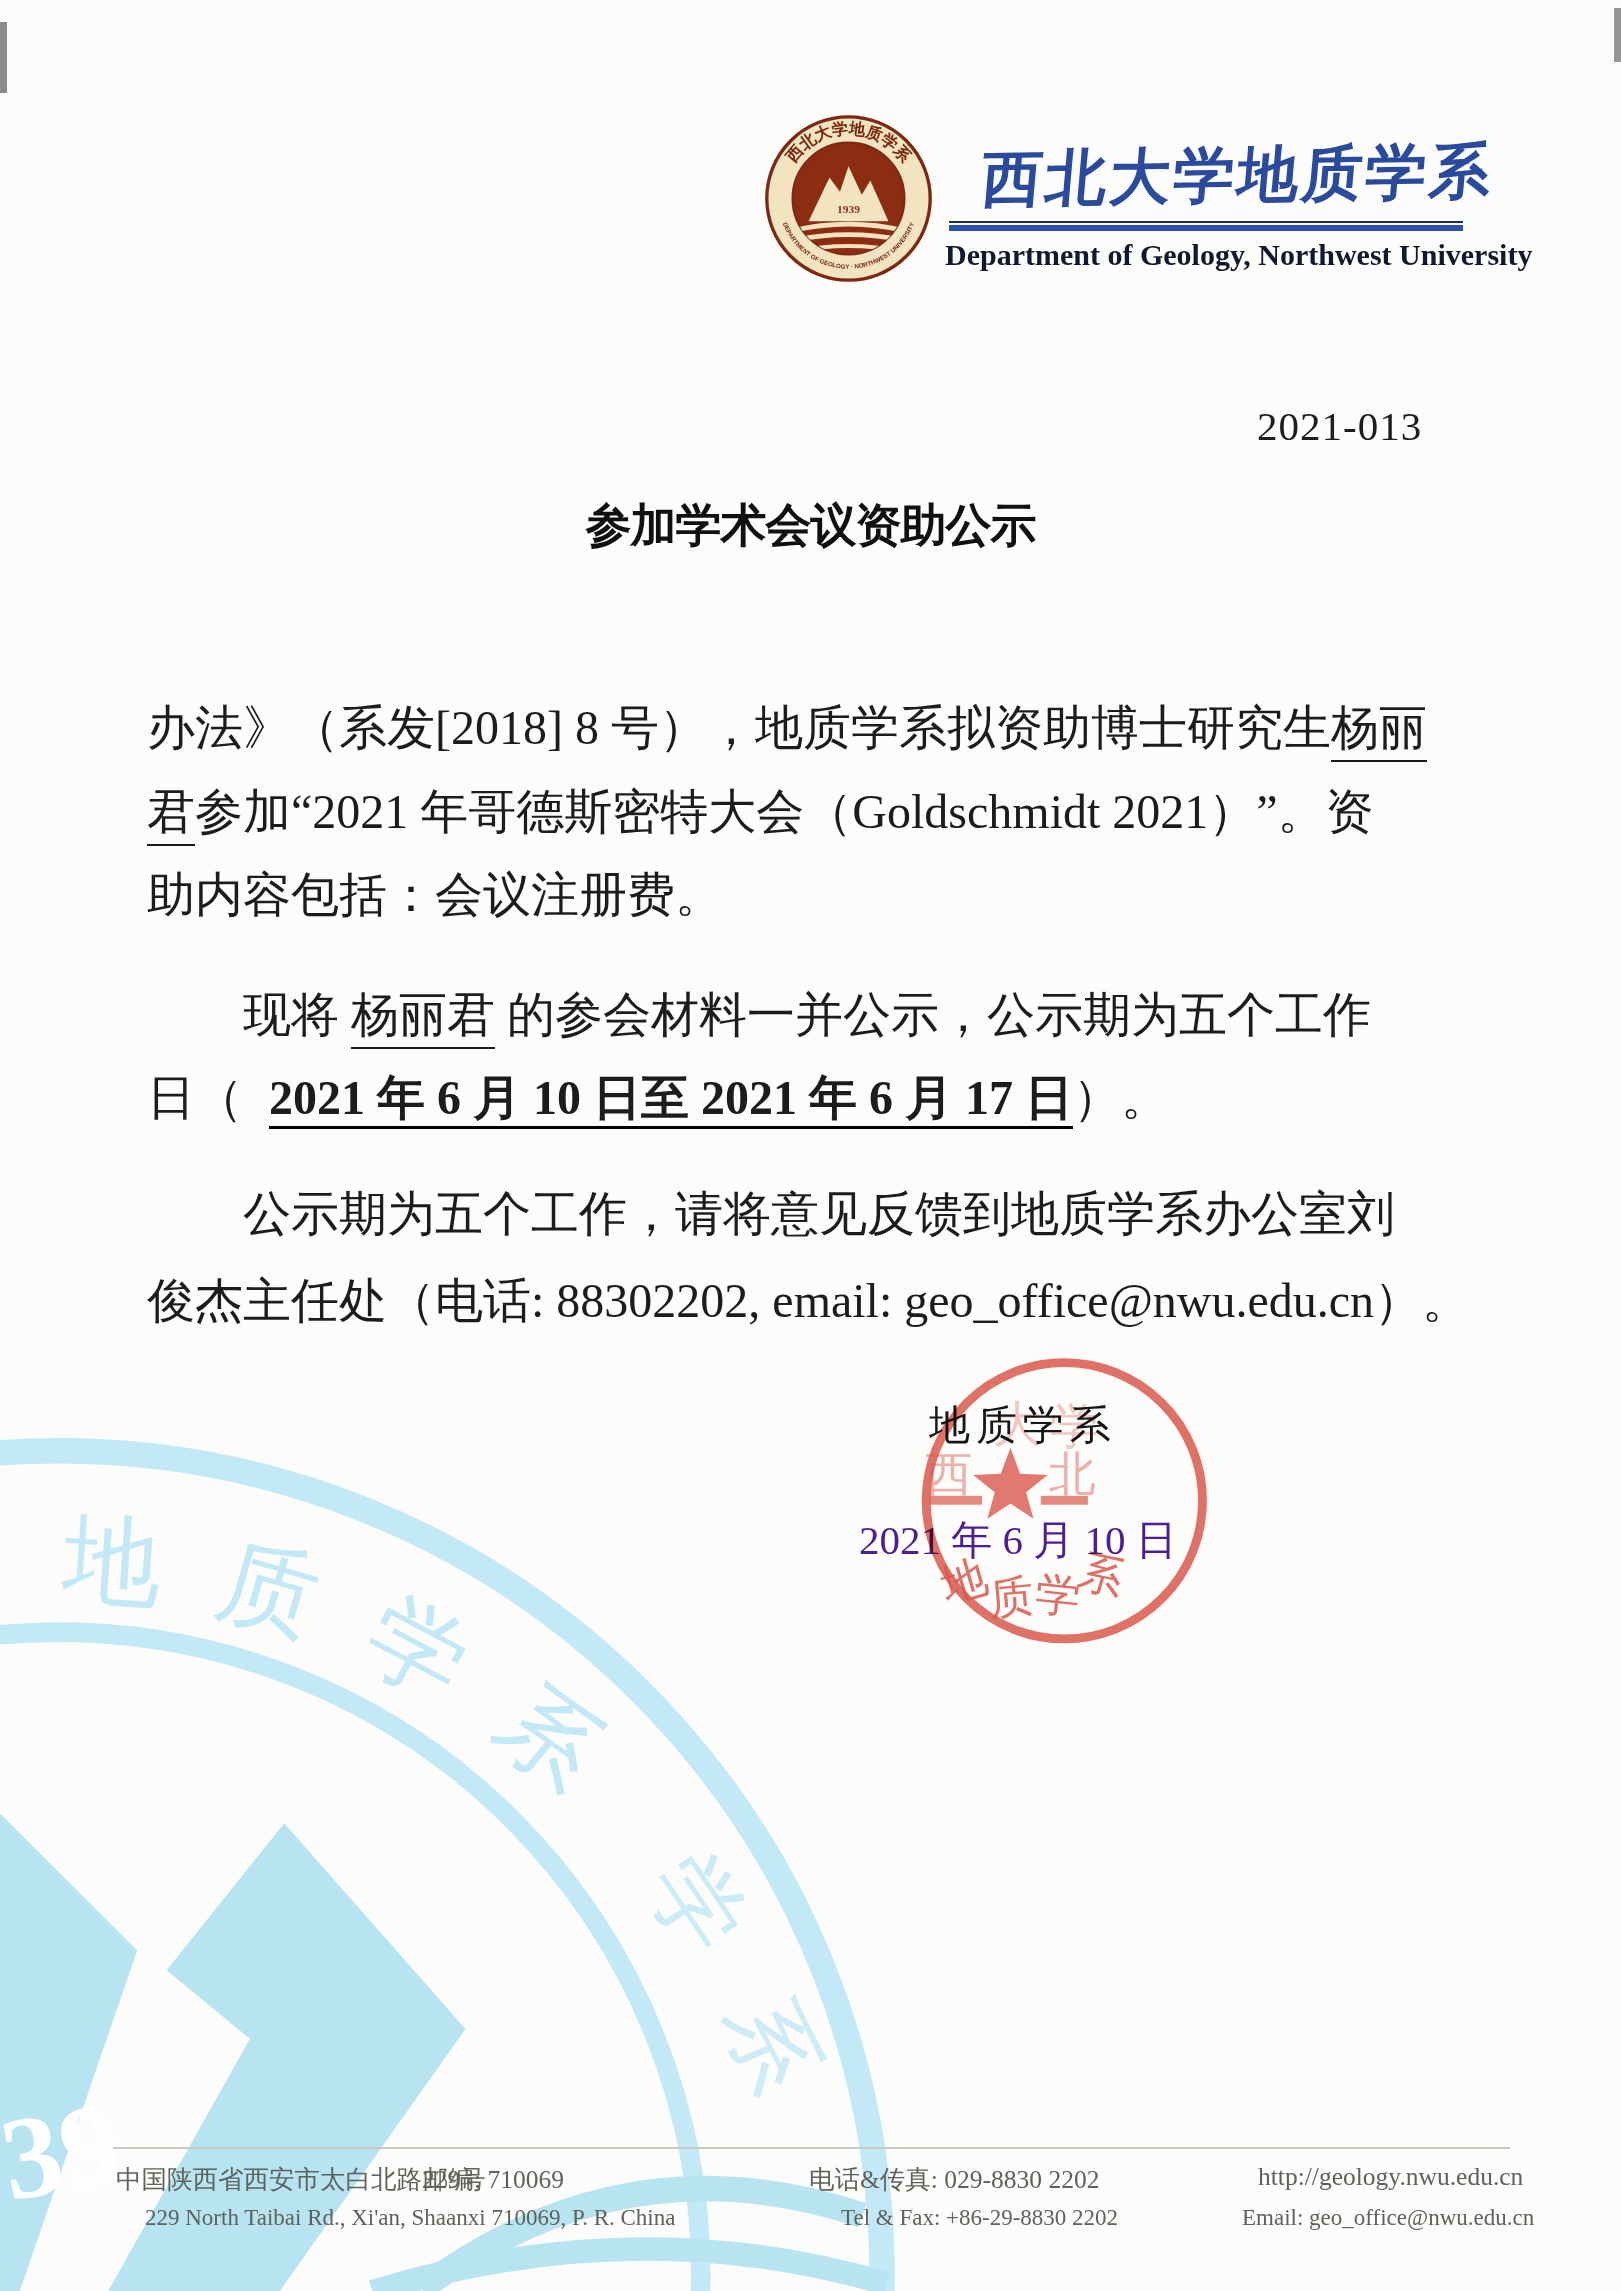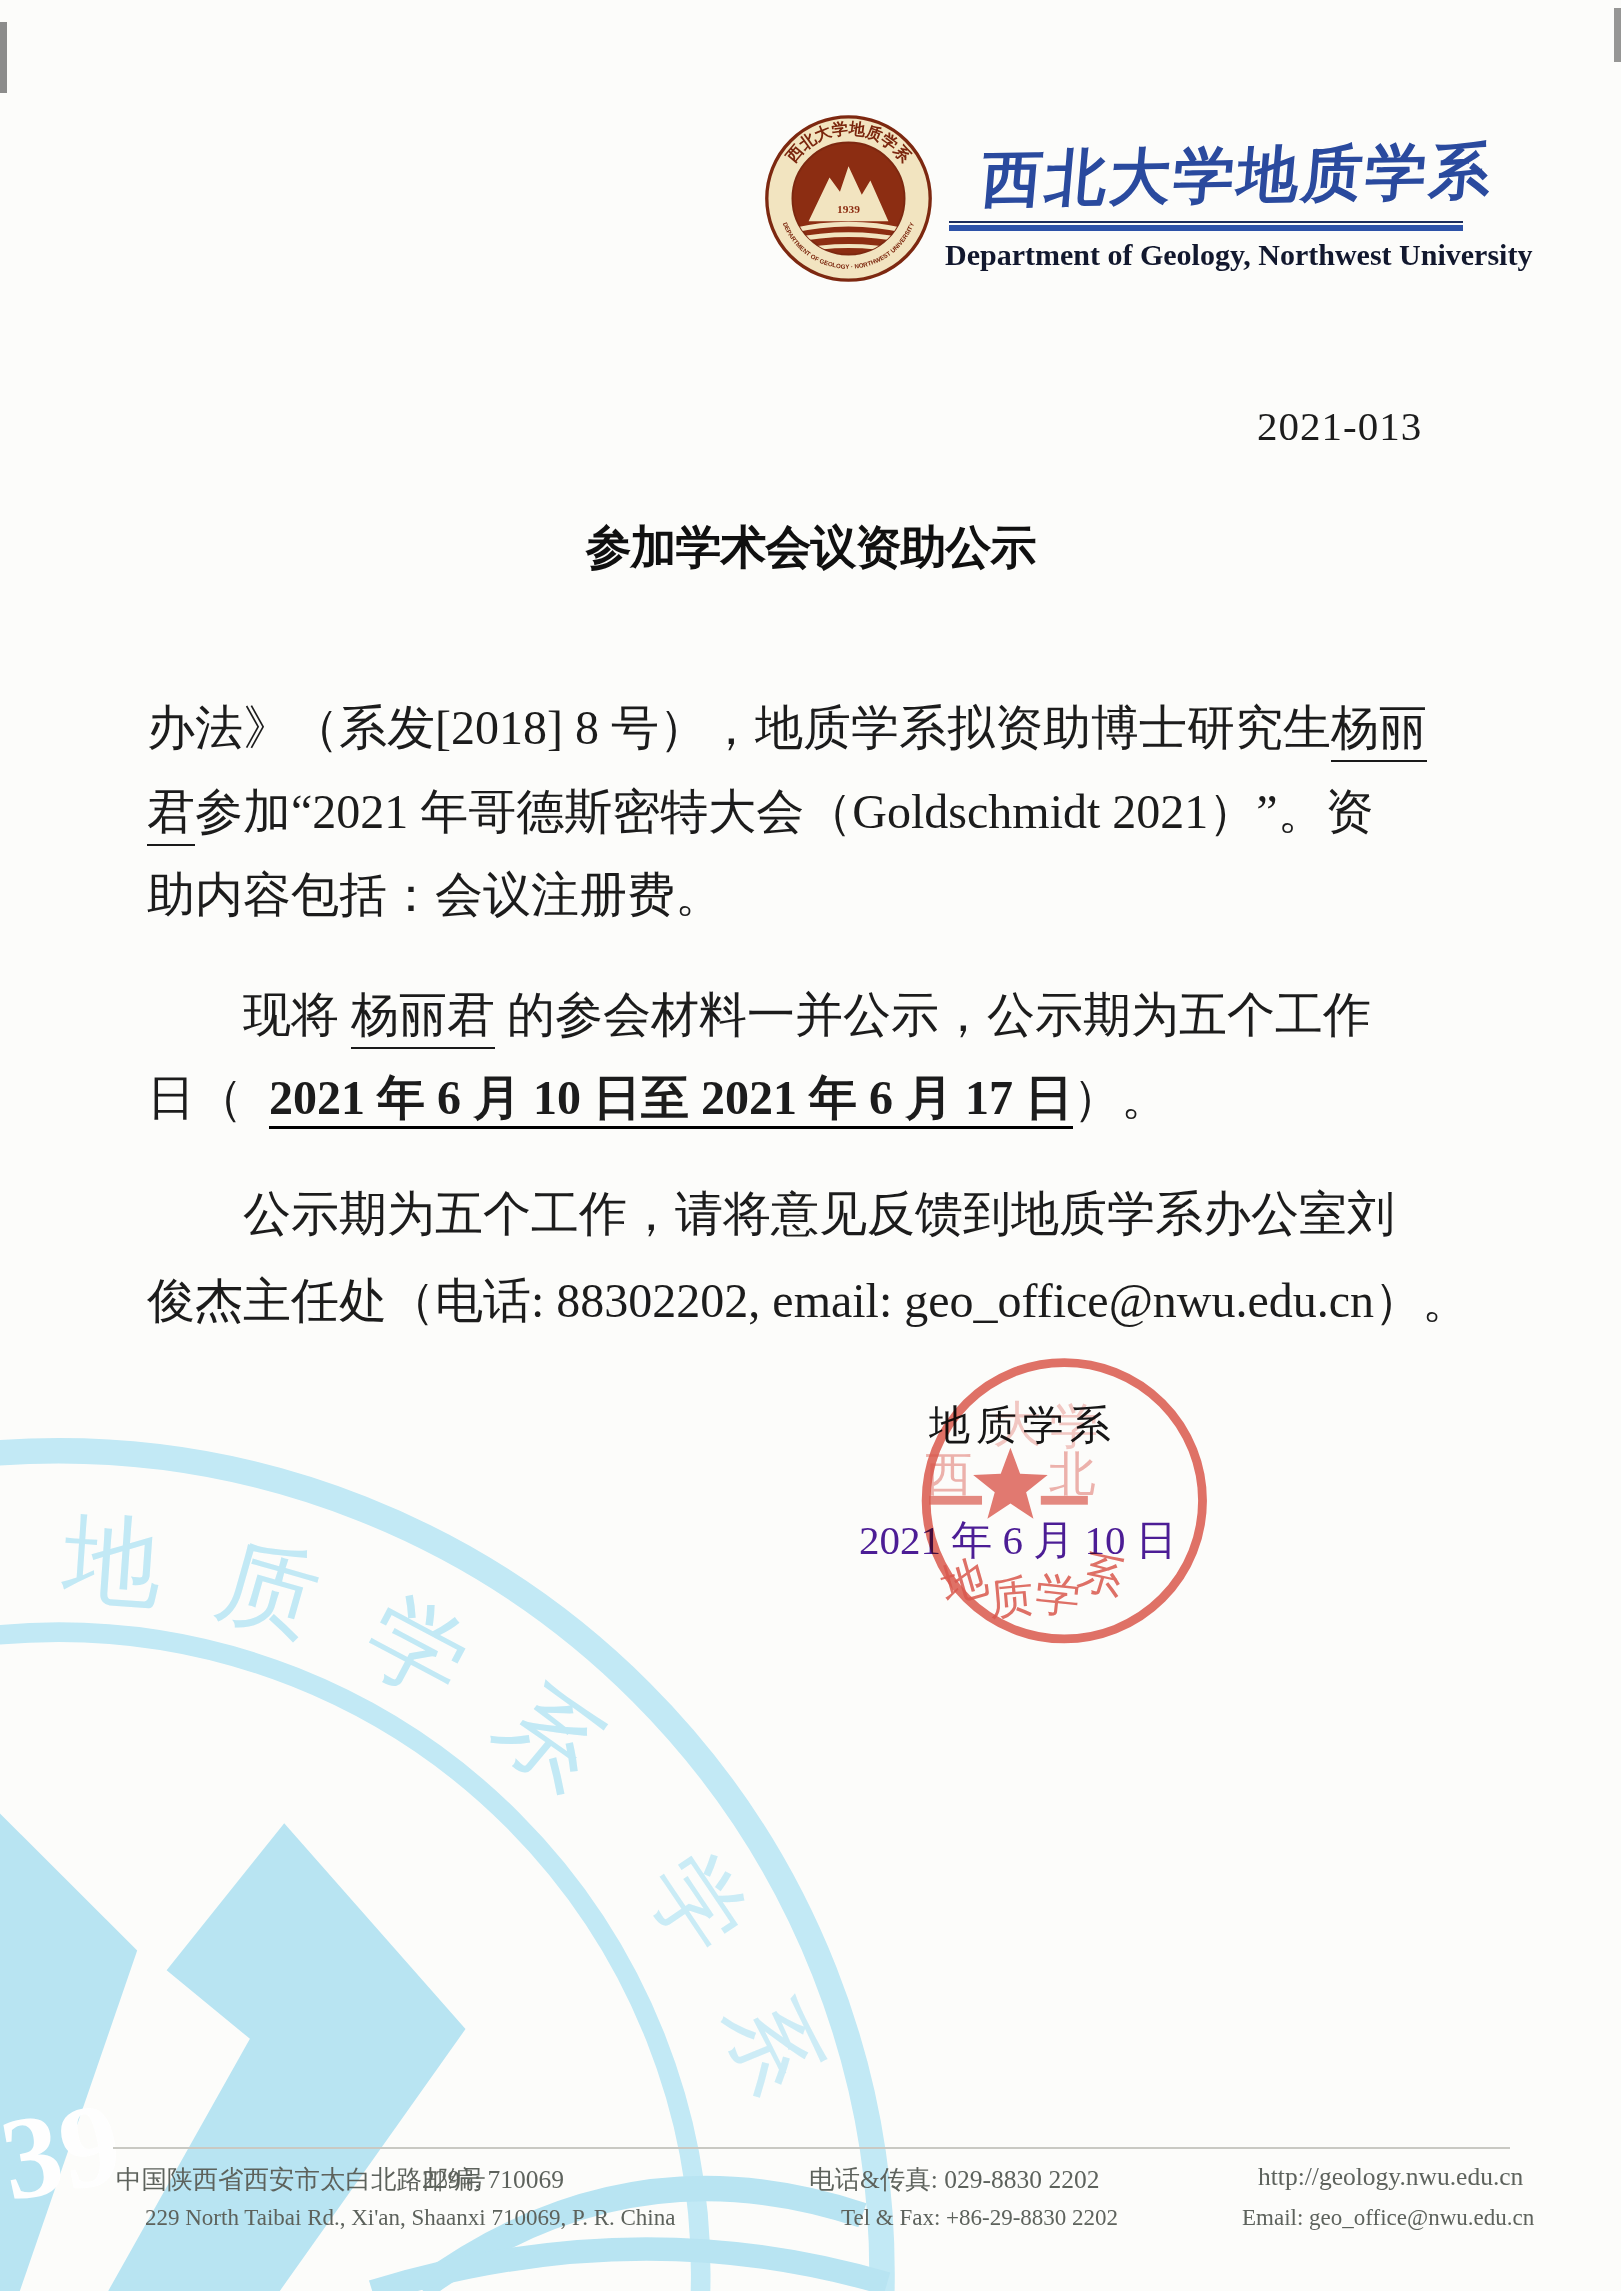--- a/index.html
+++ b/index.html
@@ -10,21 +10,21 @@
   .wm{position:absolute;left:0;top:0;z-index:0;pointer-events:none;}
   .content{position:absolute;left:0;top:0;width:100%;height:100%;z-index:2;}
   .sealsvg{position:absolute;left:0;top:0;z-index:3;pointer-events:none;mix-blend-mode:multiply;opacity:.93;}
   .artifact{position:absolute;background:#2f2f2f;z-index:4;}
   .callig{left:982px;top:135px;font-size:61px;font-weight:700;color:#2a4a9e;
           transform:skewX(-6deg) rotate(-1deg);letter-spacing:2.9px;white-space:nowrap;}
   .hrule{left:949px;top:221px;width:514px;height:2px;border-top:2.9px solid #1c2d5c;border-bottom:6.9px solid #2d52a8;}
   .depten{left:945px;top:238px;width:519px;text-align:center;font-size:30px;font-weight:800;
           color:#12182e;letter-spacing:0px;white-space:nowrap;}
   .docno{left:1257px;top:402px;font-size:41px;letter-spacing:1px;color:#1d1d1d;}
-  .title{left:0;top:517px;width:100%;text-align:center;font-size:46px;font-weight:700;
+  .title{left:0;top:495px;width:100%;text-align:center;font-size:46px;font-weight:700;
          font-family:"Liberation Sans","DejaVu Sans",sans-serif;letter-spacing:-1px;color:#101010;}
   .line{position:absolute;left:147px;width:1304px;font-size:48px;line-height:1.15;white-space:nowrap;color:#1c1c1c;}
   .ind{padding-left:96px;}
   .u{border-bottom:2.9px solid #1a1a1a;padding-bottom:6px;}
   .ub{font-weight:700;border-bottom:3.9px solid #000;padding-bottom:2px;margin-left:26px;}
   .sig{left:929px;top:1398px;font-size:41px;letter-spacing:5.9px;color:#161616;}
   .sigdate{left:859px;top:1513px;font-size:41px;color:#4c1d95;}
   .fsep{left:113px;top:2147px;width:1397px;height:2px;background:#c9c9c3;}
   .ftr{color:#5d625c;white-space:nowrap;}
   .f-cn{font-size:25.5px;}

